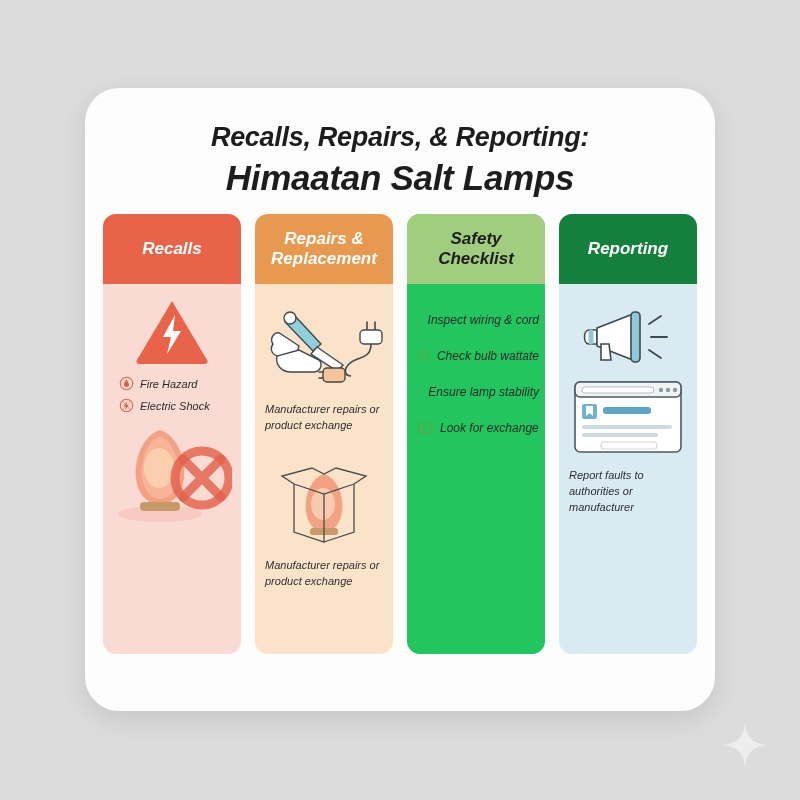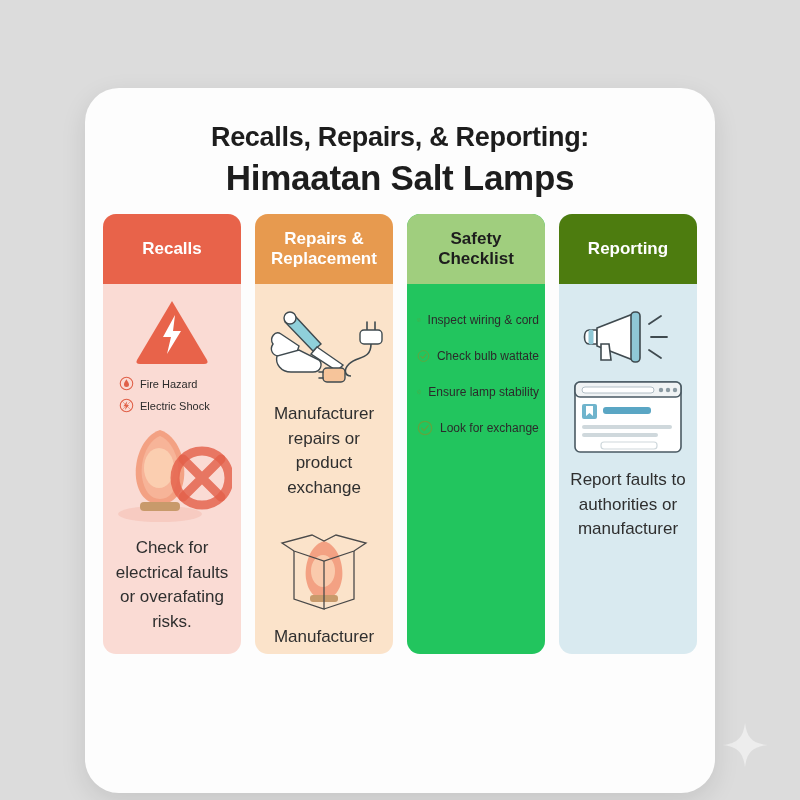--- a/index.html
+++ b/index.html
@@ -7,24 +7,25 @@
     width:800px;height:800px;overflow:hidden;
     background:#dcdcdc;
     font-family:"Liberation Sans", sans-serif;
     position:relative;
   }
   .bg-sparkle{
     position:absolute; right:32px; bottom:32px; width:46px; height:46px;
     opacity:.85; pointer-events:none;
   }
   .card{
-    position:absolute; left:85px; top:88px; width:630px; height:705px;
+    position:absolute; left:85px; top:88px; width:630px; height:623px;
     background:#fdfdfd; border-radius:34px;
     box-shadow:0 8px 26px rgba(0,0,0,.10);
     overflow:hidden;
+    font-style:italic;
   }
   .title{
     text-align:center; color:#1d1d1d; padding:34px 30px 0 30px;
     line-height:1.16; letter-spacing:-.3px;
   }
   .title .l1{font-size:27px;font-weight:bold;display:block;}
   .title .l2{font-size:35px;font-weight:bold;display:block;margin-top:5px;}
 
   .columns{
     position:absolute; left:18px; top:126px; right:18px;
@@ -37,21 +38,21 @@
   .col-head{
     height:70px; display:flex; align-items:center; justify-content:center;
     text-align:center; font-size:17px; font-weight:bold; line-height:1.15;
     padding:0 6px; box-sizing:border-box;
   }
   .col-body{
     position:absolute; top:70px; left:0; right:0; bottom:0;
     padding:8px 6px 0 6px; box-sizing:border-box;
   }
   .cap{
-    text-align:center; font-size:17px; color:#2f2f2f; line-height:1.45;
+    text-align:left; font-size:11px; color:#2f2f2f; line-height:1.45;
     padding:0 4px;
   }
   .risk-list{margin:10px 0 0 10px;}
   .risk{display:flex; align-items:center; gap:6px; margin-bottom:7px;}
   .risk-label{font-size:11px;color:#2b2b2b;}
   .check-list{margin:20px 0 0 4px;}
   .check{display:flex; align-items:center; gap:7px; margin-bottom:20px; white-space:nowrap;}
   .check-label{font-size:12px;color:#2b2b2b;}
   .icon-wrap{display:flex;justify-content:center;}
   .sk{display:block;}
@@ -108,21 +109,20 @@
             <ellipse cx="48" cy="94" rx="42" ry="8" fill="#f4bdb0" opacity=".55"></ellipse>
             <path d="M48 10 C66 16 74 40 72 58 C70 74 62 84 48 84 C34 84 26 74 24 58 C22 40 30 16 48 10 Z" fill="#f3a183"></path>
             <path d="M48 16 C62 22 68 42 66 57 C64 70 58 79 48 79 C38 79 32 70 30 57 C28 42 34 22 48 16 Z" fill="#f7b79c" opacity=".85"></path>
             <ellipse cx="47" cy="48" rx="15" ry="20" fill="#fbd4b6" opacity=".8"></ellipse>
             <rect x="28" y="82" width="40" height="9" rx="4" fill="#c89a6b"></rect>
             <circle cx="90" cy="58" r="27" fill="none" stroke="#e4604a" stroke-width="9" opacity=".82"></circle>
             <path d="M71 39 L109 77 M109 39 L71 77" stroke="#e4604a" stroke-width="9" opacity=".82" stroke-linecap="round"></path>
           </svg>
         </div>
 
-        <div class="cap" style="margin-top:8px;">Check for electrical faults or overafating risks.</div>
       </div>
     </div>
 
     <div class="col" style="background:#fbe3ca;">
       <div class="col-head" style="background:#e79a4f;color:#ffffff;">
         <span>Repairs &amp; Replacement</span>
       </div>
       <div class="col-body">
 
         <div class="icon-wrap" style="margin-top:12px;">
@@ -189,21 +189,21 @@
               <circle cx="12" cy="12" r="10" fill="none" stroke="#5fa63f" stroke-width="1.8"></circle>
               <path d="M7 12.4 L10.5 16 L17 8.5" fill="none" stroke="#5fa63f" stroke-width="1.9" stroke-linecap="round" stroke-linejoin="round"></path>
             </svg>
             <span class="check-label">Look for exchange</span>
           </div>
         </div>
       </div>
     </div>
 
     <div class="col" style="background:#d9eaf0;">
-      <div class="col-head" style="background:#4d7c0f;color:#ffffff;">
+      <div class="col-head" style="background:#15803d;color:#ffffff;">
         <span>Reporting</span>
       </div>
       <div class="col-body">
 
         <div class="icon-wrap" style="margin-top:14px;">
           <svg class="sk" width="98" height="62" viewBox="0 0 98 62">
             <path d="M10 24 C4 24 4 38 10 38 L18 38 L18 24 Z" fill="#ffffff" stroke="#3f4a4f" stroke-width="1.6"></path>
             <path d="M18 22 L54 8 L54 54 L18 40 Z" fill="#ffffff" stroke="#3f4a4f" stroke-width="1.6"></path>
             <rect x="52" y="6" width="9" height="50" rx="4" fill="#8fc8d6" stroke="#3f4a4f" stroke-width="1.6"></rect>
             <path d="M22 38 L22 54 L32 54 L30 38 Z" fill="#ffffff" stroke="#3f4a4f" stroke-width="1.6"></path>

